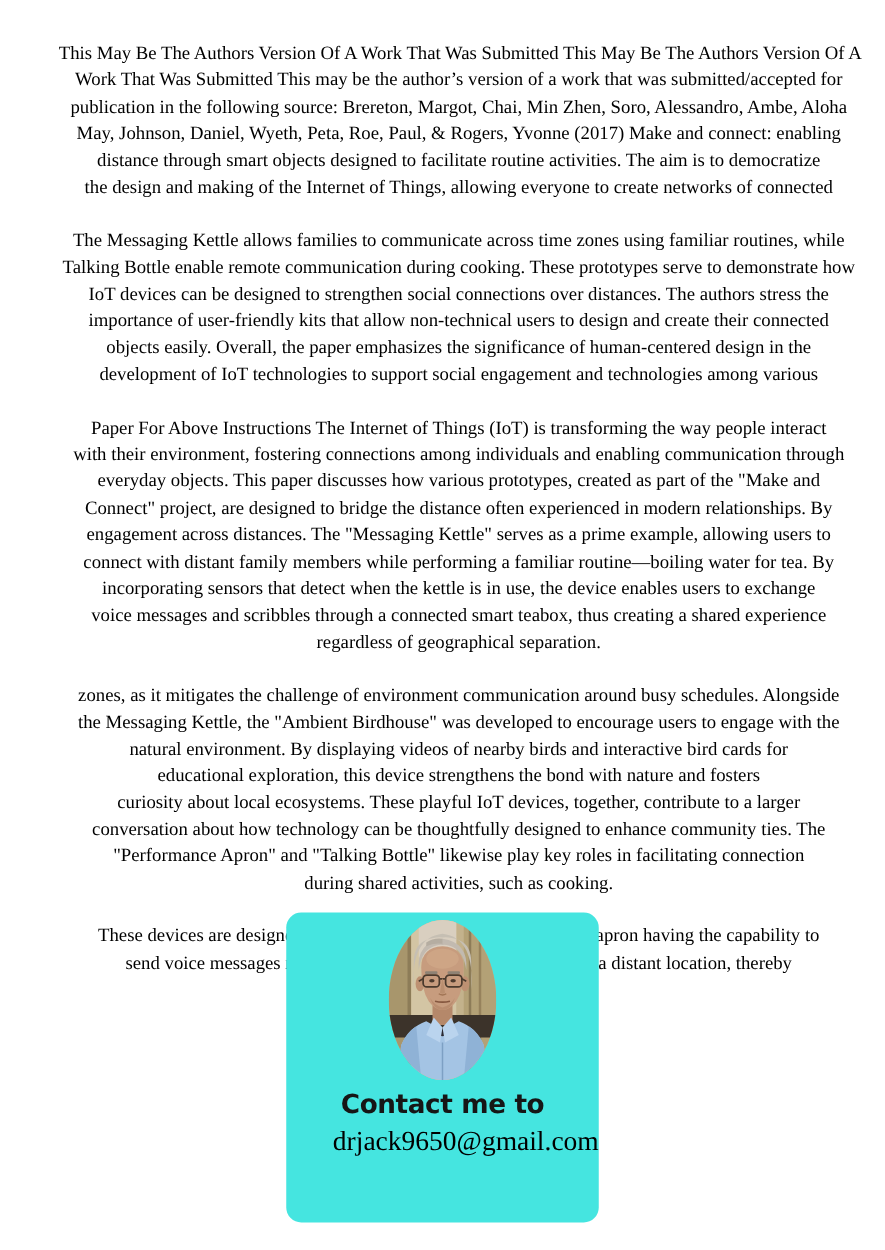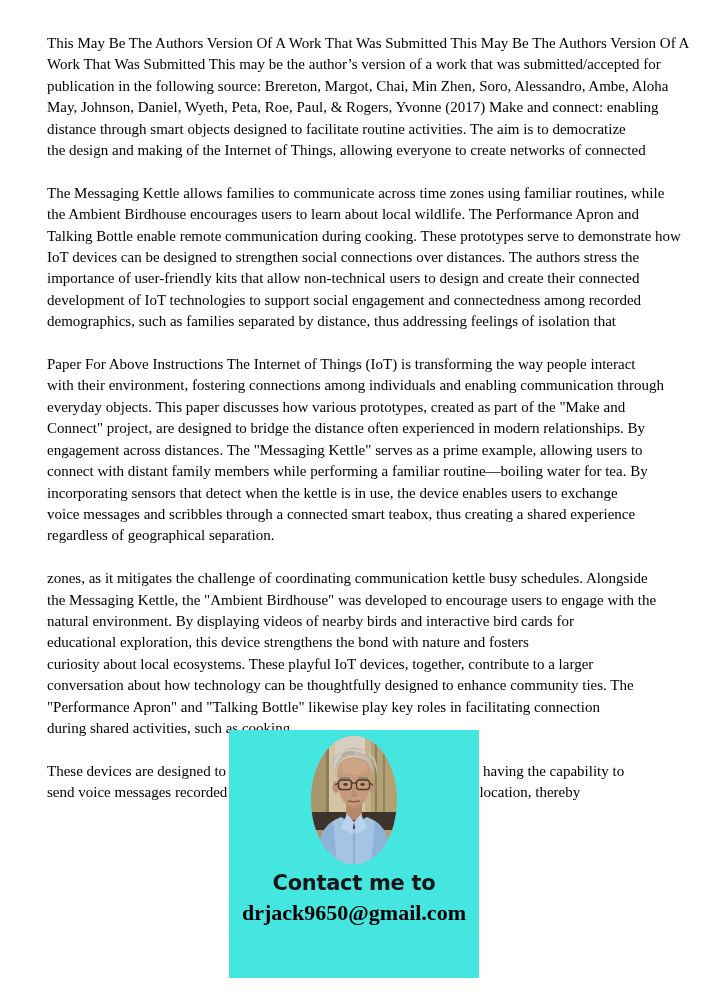--- a/index.html
+++ b/index.html
@@ -13,86 +13,87 @@
   .doc {
     position:absolute;
     left:47px; top:33px;
     width:640px;
     font-family:"Liberation Serif","DejaVu Serif",serif;
     font-size:15px;
     line-height:21.4px;
     color:#000000;
   }
   .para { margin:0 0 21.4px 0; }
-  .line { white-space:nowrap; }
+  .line { white-space:nowrap;text-align:center; }
   .promo {
     position:absolute;
     left:229px; top:730px;
     width:250px; height:248px;
     text-align:center;
+    border-radius:12px;
   }
   .photo {
     width:86px; height:128px;
     margin:6px auto 0 auto;
   }
   .photo svg { display:block; }
   .promo-heading {
     margin-top:5px;
     font-family:"DejaVu Sans","Liberation Sans",sans-serif;
     font-weight:700;
     font-size:21px;
     line-height:28px;
     color:#161616;
     letter-spacing:-0.3px;
   }
   .promo-email {
     margin-top:2px;
     font-family:"Liberation Serif","DejaVu Serif",serif;
-    font-weight:700;
+    font-weight:400;
     font-size:22px;
     line-height:27px;
     color:#000000;
+    text-align:right;
   }
 </style>
 </head>
 <body>
 
 <div class="page">
 
   <div class="doc">
       <div class="para">
         <div class="line">This May Be The Authors Version Of A Work That Was Submitted This May Be The Authors Version Of A</div>
         <div class="line">Work That Was Submitted This may be the author’s version of a work that was submitted/accepted for</div>
         <div class="line">publication in the following source: Brereton, Margot, Chai, Min Zhen, Soro, Alessandro, Ambe, Aloha</div>
         <div class="line">May, Johnson, Daniel, Wyeth, Peta, Roe, Paul, &amp; Rogers, Yvonne (2017) Make and connect: enabling</div>
         <div class="line">distance through smart objects designed to facilitate routine activities. The aim is to democratize</div>
         <div class="line">the design and making of the Internet of Things, allowing everyone to create networks of connected</div>
       </div>
       <div class="para">
         <div class="line">The Messaging Kettle allows families to communicate across time zones using familiar routines, while</div>
-        <div class="line">the Ambient Birdhouse encourages users to learn about local wildlife. The Performance Apron and</div>
         <div class="line">Talking Bottle enable remote communication during cooking. These prototypes serve to demonstrate how</div>
         <div class="line">IoT devices can be designed to strengthen social connections over distances. The authors stress the</div>
         <div class="line">importance of user-friendly kits that allow non-technical users to design and create their connected</div>
-        <div class="line">development of IoT technologies to support social engagement and connectedness among recorded</div>
-        <div class="line">demographics, such as families separated by distance, thus addressing feelings of isolation that</div>
+        <div class="line">objects easily. Overall, the paper emphasizes the significance of human-centered design in the</div>
+        <div class="line">development of IoT technologies to support social engagement and technologies among various</div>
       </div>
       <div class="para">
         <div class="line">Paper For Above Instructions The Internet of Things (IoT) is transforming the way people interact</div>
         <div class="line">with their environment, fostering connections among individuals and enabling communication through</div>
         <div class="line">everyday objects. This paper discusses how various prototypes, created as part of the "Make and</div>
         <div class="line">Connect" project, are designed to bridge the distance often experienced in modern relationships. By</div>
         <div class="line">engagement across distances. The "Messaging Kettle" serves as a prime example, allowing users to</div>
         <div class="line">connect with distant family members while performing a familiar routine—boiling water for tea. By</div>
         <div class="line">incorporating sensors that detect when the kettle is in use, the device enables users to exchange</div>
         <div class="line">voice messages and scribbles through a connected smart teabox, thus creating a shared experience</div>
         <div class="line">regardless of geographical separation.</div>
       </div>
       <div class="para">
-        <div class="line">zones, as it mitigates the challenge of coordinating communication kettle busy schedules. Alongside</div>
+        <div class="line">zones, as it mitigates the challenge of environment communication around busy schedules. Alongside</div>
         <div class="line">the Messaging Kettle, the "Ambient Birdhouse" was developed to encourage users to engage with the</div>
         <div class="line">natural environment. By displaying videos of nearby birds and interactive bird cards for</div>
         <div class="line">educational exploration, this device strengthens the bond with nature and fosters</div>
         <div class="line">curiosity about local ecosystems. These playful IoT devices, together, contribute to a larger</div>
         <div class="line">conversation about how technology can be thoughtfully designed to enhance community ties. The</div>
         <div class="line">"Performance Apron" and "Talking Bottle" likewise play key roles in facilitating connection</div>
         <div class="line">during shared activities, such as cooking.</div>
       </div>
       <div class="para">
         <div class="line">These devices are designed to work together in harmony, with the apron having the capability to</div>

